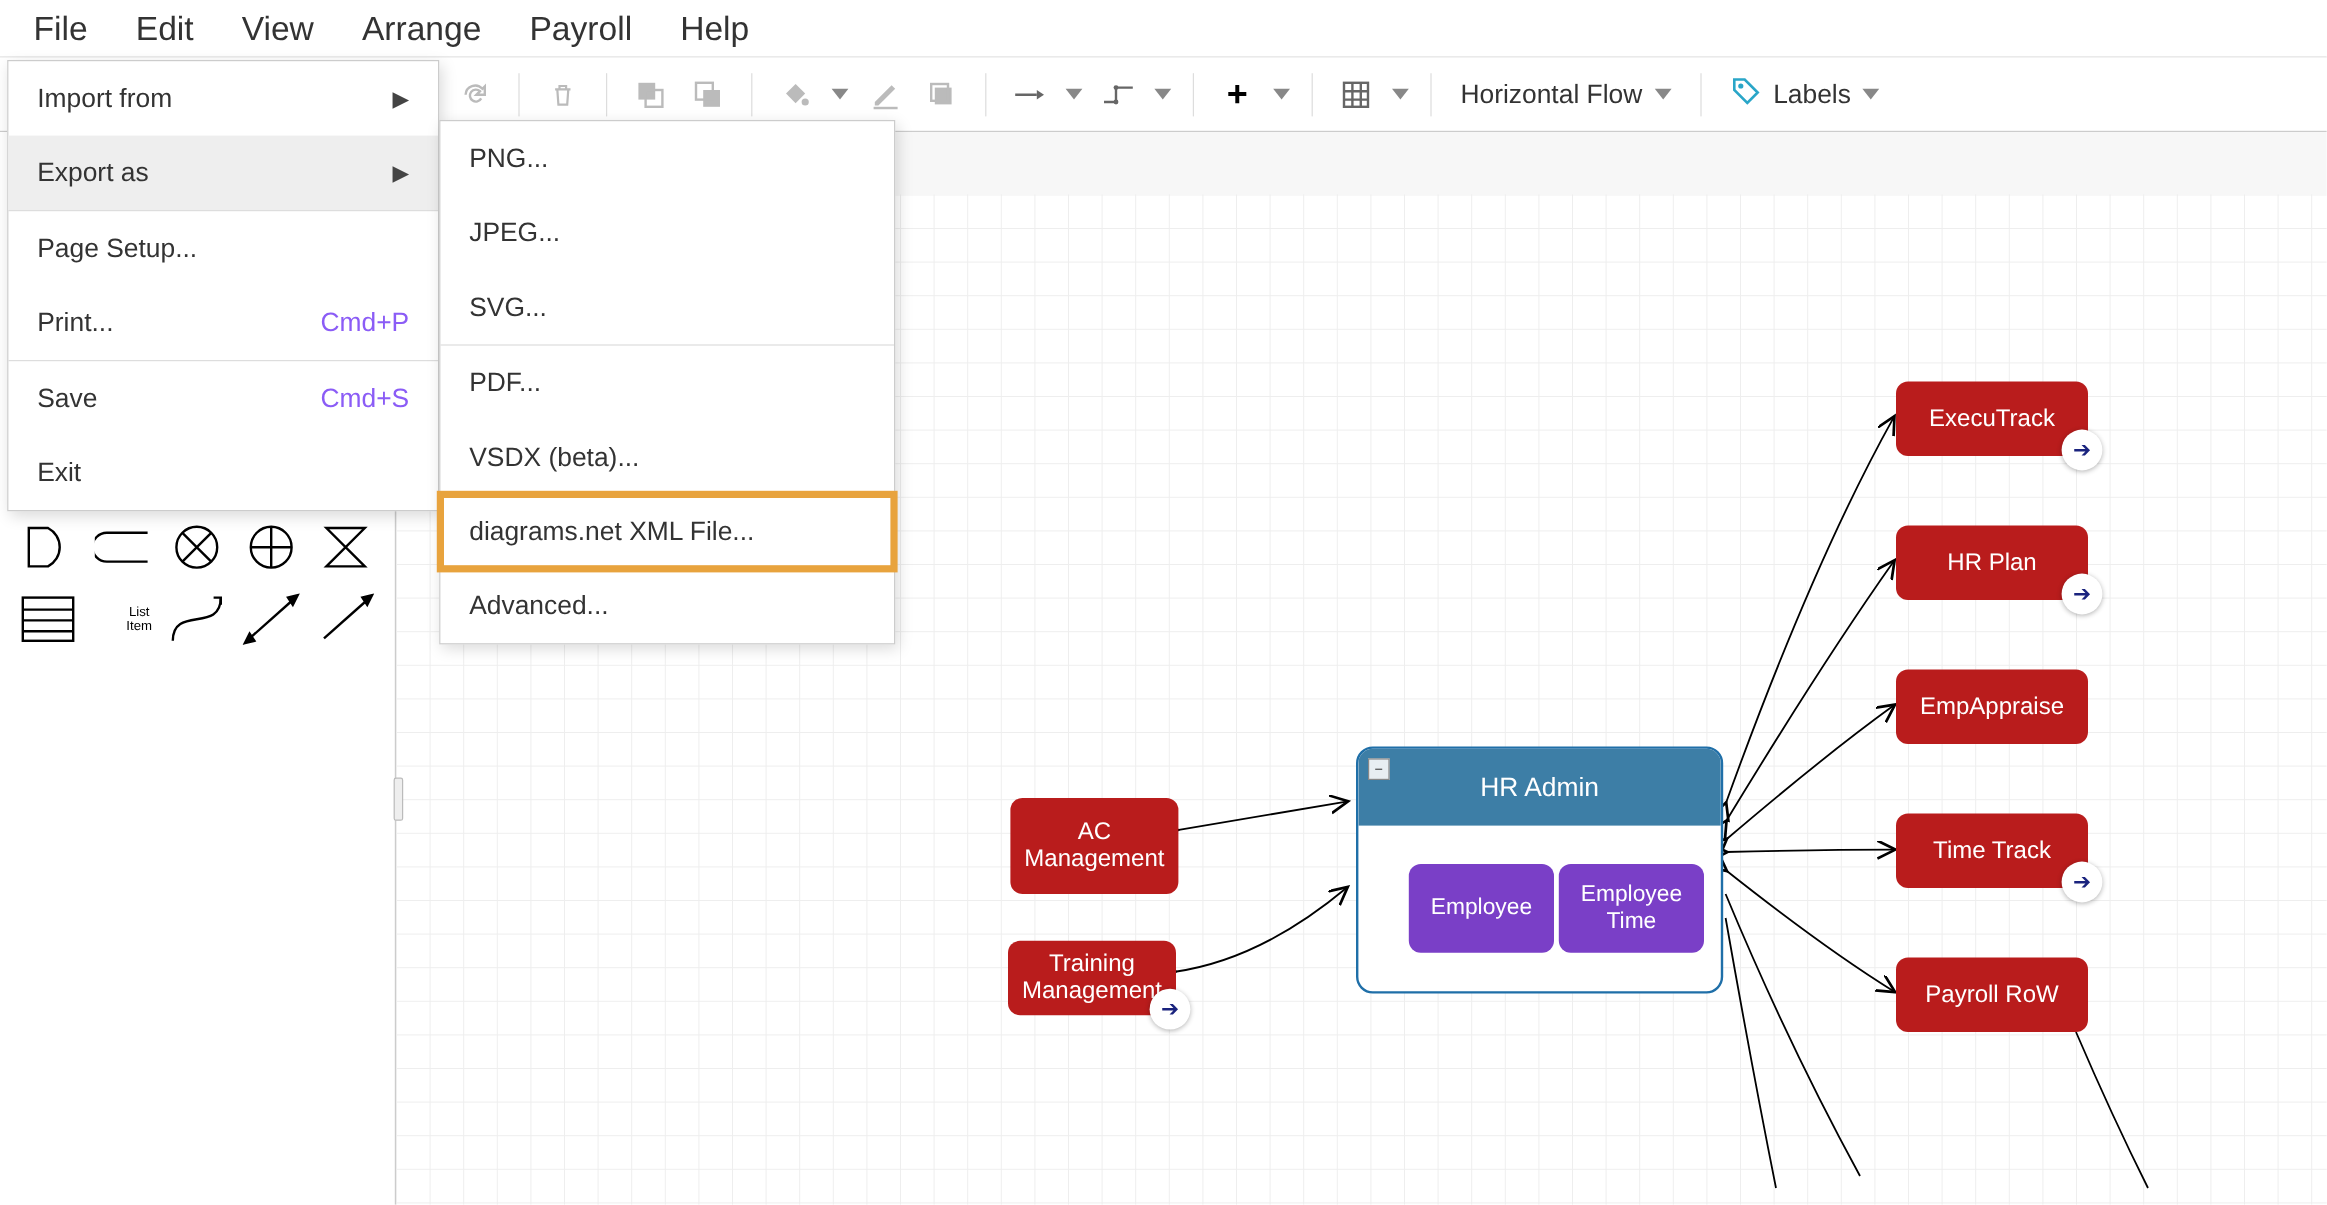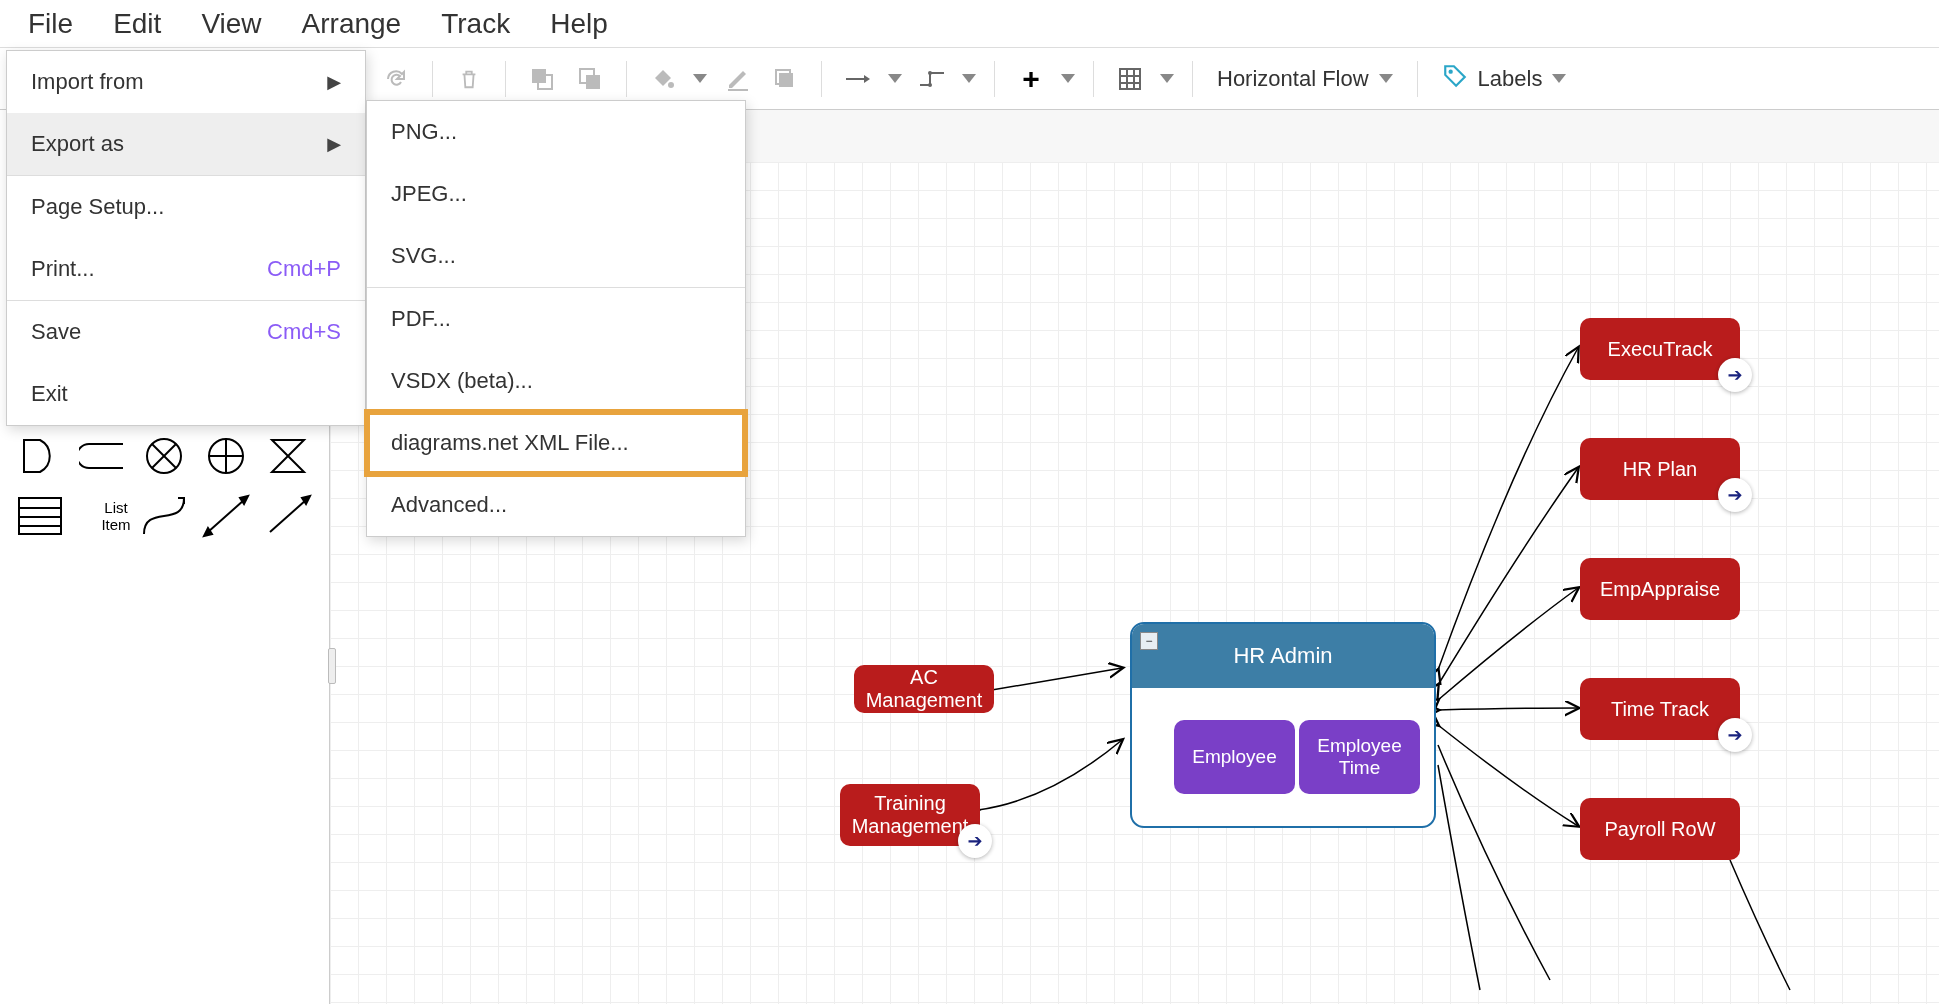--- a/index.html
+++ b/index.html
@@ -15,21 +15,21 @@
 .tsep { width:1px; height:36px; background:#ddd; margin: 0 12px; }
 .tdrop { display:flex; align-items:center; font-size:22px; color:#333; padding:0 12px; gap:10px; }
 .tagicon { color:#2aa6c8; }
 
 
 .main { display:flex; height: calc(1004px - 110px); }
 .sidebar { width: 330px; border-right: 1px solid #ccc; background:#fff; padding: 20px 12px; }
 .palette { display:grid; grid-template-columns: repeat(5, 56px); grid-auto-rows: 52px; gap: 8px 6px; }
 .palette .cell { display:flex; align-items:center; justify-content:center; }
 .palette svg { stroke:#000; fill:none; stroke-width:2; }
-.palette .txt { font-size:15px; color:#000; text-align:center;margin-left:28px; }
+.palette .txt { font-size:11px; color:#000; text-align:center;margin-left:28px; }
 .palette .head { font-size:9px; font-weight:bold; text-align:left; line-height:1.1; }
 
 .canvas { flex:1; position:relative; background:#fff; }
 .grid { position:absolute; left:0; right:0; bottom:0; top:52px;
   background-image: linear-gradient(#eee 1px, transparent 1px), linear-gradient(90deg, #eee 1px, transparent 1px);
   background-size: 28px 28px; }
 .grid-top { position:absolute; left:0; right:0; top:0; height:52px; background:#f7f7f7; }
 
 
 .node { position:absolute; border-radius:10px; color:#fff; display:flex; align-items:center; justify-content:center; text-align:center; font-size:20px; padding:6px 10px; }
@@ -60,21 +60,21 @@
 .caret-down { display:inline-block; width:0; height:0; border-left:7px solid transparent; border-right:7px solid transparent; border-top:9px solid #888; }
 </style>
 </head>
 <body>
 
 <div class="menubar">
   <div class="item">File</div>
   <div class="item">Edit</div>
   <div class="item">View</div>
   <div class="item">Arrange</div>
-  <div class="item">Track</div>
+  <div class="item">Payroll</div>
   <div class="item">Help</div>
 </div>
 
 <div class="toolbar">
   <div style="width:360px"></div>
   <div class="tbtn">
       <svg width="24" height="24" viewBox="0 0 24 24">
         <path d="M4 12a8 8 0 0 1 14-5l2-2v7h-7l3-3a5 5 0 1 0 1 6" fill="none" stroke="#bbb" stroke-width="2"></path>
       </svg>
     </div>
@@ -389,21 +389,21 @@
         <path d="M1108 575 Q1190 440 1248 358" marker-start="url(#ah)" marker-end="url(#ah)"></path>
         <path d="M1108 590 Q1190 520 1248 478" marker-start="url(#ah)" marker-end="url(#ah)"></path>
         <path d="M1108 600 Q1190 598 1248 598" marker-start="url(#ah)" marker-end="url(#ah)"></path>
         <path d="M1108 615 Q1190 680 1248 716" marker-start="url(#ah)" marker-end="url(#ah)"></path>
         <path d="M1108 635 Q1160 760 1220 870"></path>
         <path d="M1108 655 Q1130 780 1150 880"></path>
         <path d="M1400 750 Q1430 820 1460 880"></path>
       </g>
     </svg>
 
-    <div class="node blue" style="left:524px; top:555px; width:140px; height:48px">
+    <div class="node blue" style="left:512px; top:555px; width:140px; height:80px">
         <span>AC Management</span>
       </div>
     <div class="node blue" style="left:510px; top:674px; width:140px; height:62px">
         <span>Training Management</span>
         <span class="linkbadge">➔</span>
       </div>
 
     <div class="hradmin">
       <div class="hdr">
         <span class="collapse">−</span>

